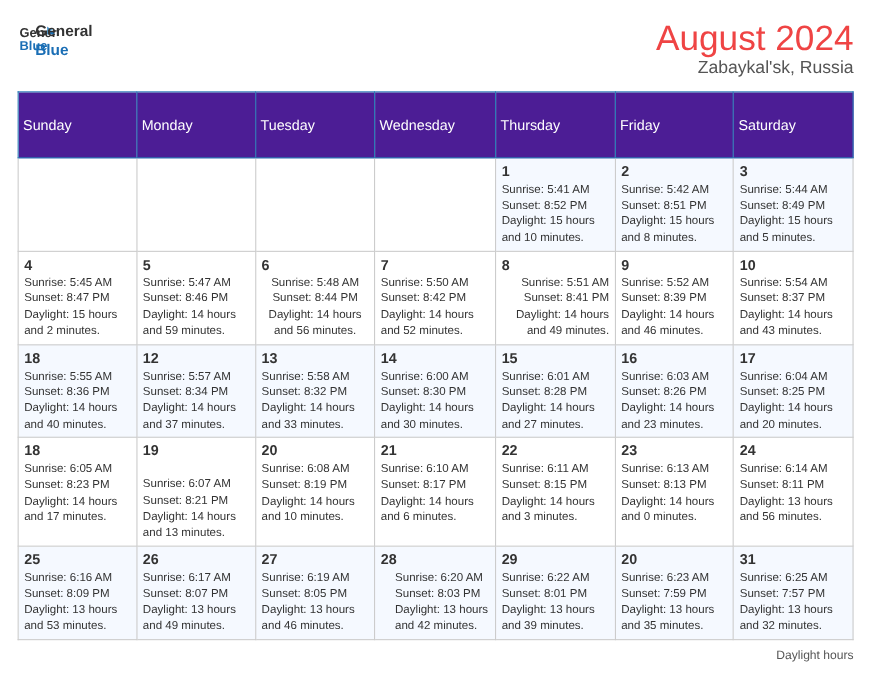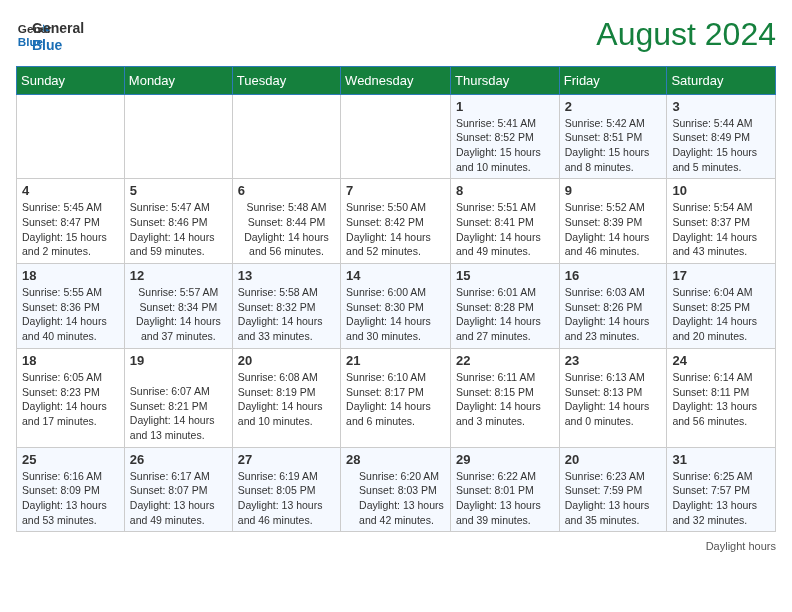--- a/index.html
+++ b/index.html
@@ -23,36 +23,36 @@
     }
     .logo-icon {
       width: 36px;
       height: 36px;
     }
     .title-block {
       text-align: right;
     }
     .month-year {
       font-size: 32px;
-      color: #15803d;
+      color: #ef4444;
       font-weight: 300;
     }
     .location {
       font-size: 16px;
       color: #555;
     }
     .calendar {
       width: 100%;
       border-collapse: collapse;
       font-size: 11px;
     }
     .calendar thead tr th {
-      background: #15803d;
+      background: #4c1d95;
       color: #fff;
-      padding: 6px 4px;
+      padding: 22px 4px;
       text-align: left;
       font-size: 13px;
       font-weight: normal;
       border: 1px solid #2c7bb6;
     }
     .calendar tbody tr td {
       vertical-align: top;
       border: 1px solid #ccc;
       padding: 4px 5px;
       width: 113px;
@@ -98,20 +98,21 @@
       <polygon points="30,8 38,16 30,16" fill="#1a6eb5"></polygon>
       <polygon points="30,10 36,10 30,16" fill="#5aabdd"></polygon>
     </svg>
     <div style="display:flex;flex-direction:column;font-size:14px;font-weight:bold;line-height:1.2;margin-left:-24px;margin-top:4px;">
       <span style="color:#333">General</span>
       <span style="color:#1a6eb5">Blue</span>
     </div>
   </div>
   <div class="title-block">
     <div class="month-year">August 2024</div>
+    <div class="location">Zabaykal'sk, Russia</div>
   </div>
 </div>
 
 <table class="calendar">
   <thead>
     <tr>
     <th>Sunday</th>
         <th>Monday</th>
         <th>Tuesday</th>
         <th>Wednesday</th>
@@ -165,21 +166,21 @@
 Daylight: 14 hours and 56 minutes.</div>
         </td>
         <td>
           <span class="day-num">7</span>
           <div class="day-info" style="white-space: pre-line;">Sunrise: 5:50 AM
 Sunset: 8:42 PM
 Daylight: 14 hours and 52 minutes.</div>
         </td>
         <td>
           <span class="day-num">8</span>
-          <div class="day-info" style="white-space: pre-line;">Sunrise: 5:51 AM
+          <div class="day-info" style="white-space: pre-line; text-align: right;">Sunrise: 5:51 AM
 Sunset: 8:41 PM
 Daylight: 14 hours and 49 minutes.</div>
         </td>
         <td>
           <span class="day-num">9</span>
           <div class="day-info" style="white-space: pre-line;">Sunrise: 5:52 AM
 Sunset: 8:39 PM
 Daylight: 14 hours and 46 minutes.</div>
         </td>
         <td>
@@ -191,21 +192,21 @@
       </tr>
       <tr>
         <td>
           <span class="day-num">18</span>
           <div class="day-info" style="white-space: pre-line;">Sunrise: 5:55 AM
 Sunset: 8:36 PM
 Daylight: 14 hours and 40 minutes.</div>
         </td>
         <td>
           <span class="day-num">12</span>
-          <div class="day-info" style="white-space: pre-line; text-align: center;">Sunrise: 5:57 AM
+          <div class="day-info" style="white-space: pre-line;">Sunrise: 5:57 AM
 Sunset: 8:34 PM
 Daylight: 14 hours and 37 minutes.</div>
         </td>
         <td>
           <span class="day-num">13</span>
           <div class="day-info" style="white-space: pre-line;">Sunrise: 5:58 AM
 Sunset: 8:32 PM
 Daylight: 14 hours and 33 minutes.</div>
         </td>
         <td>

